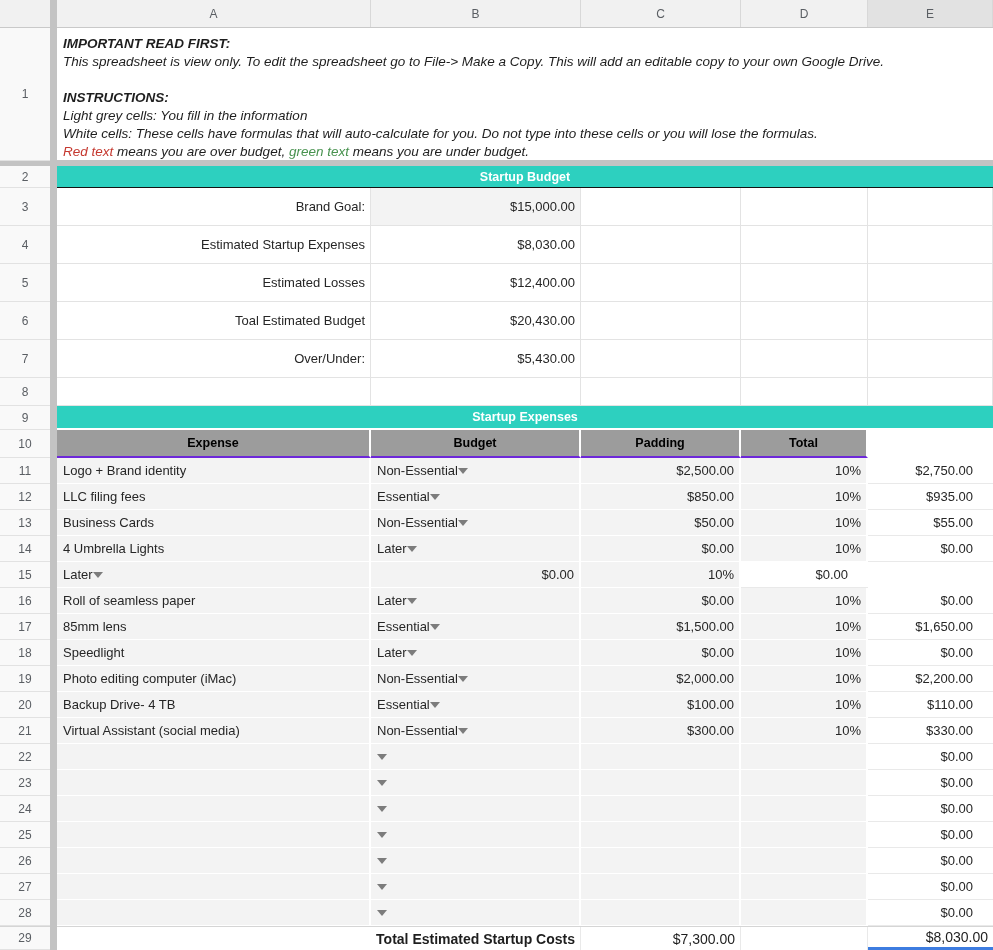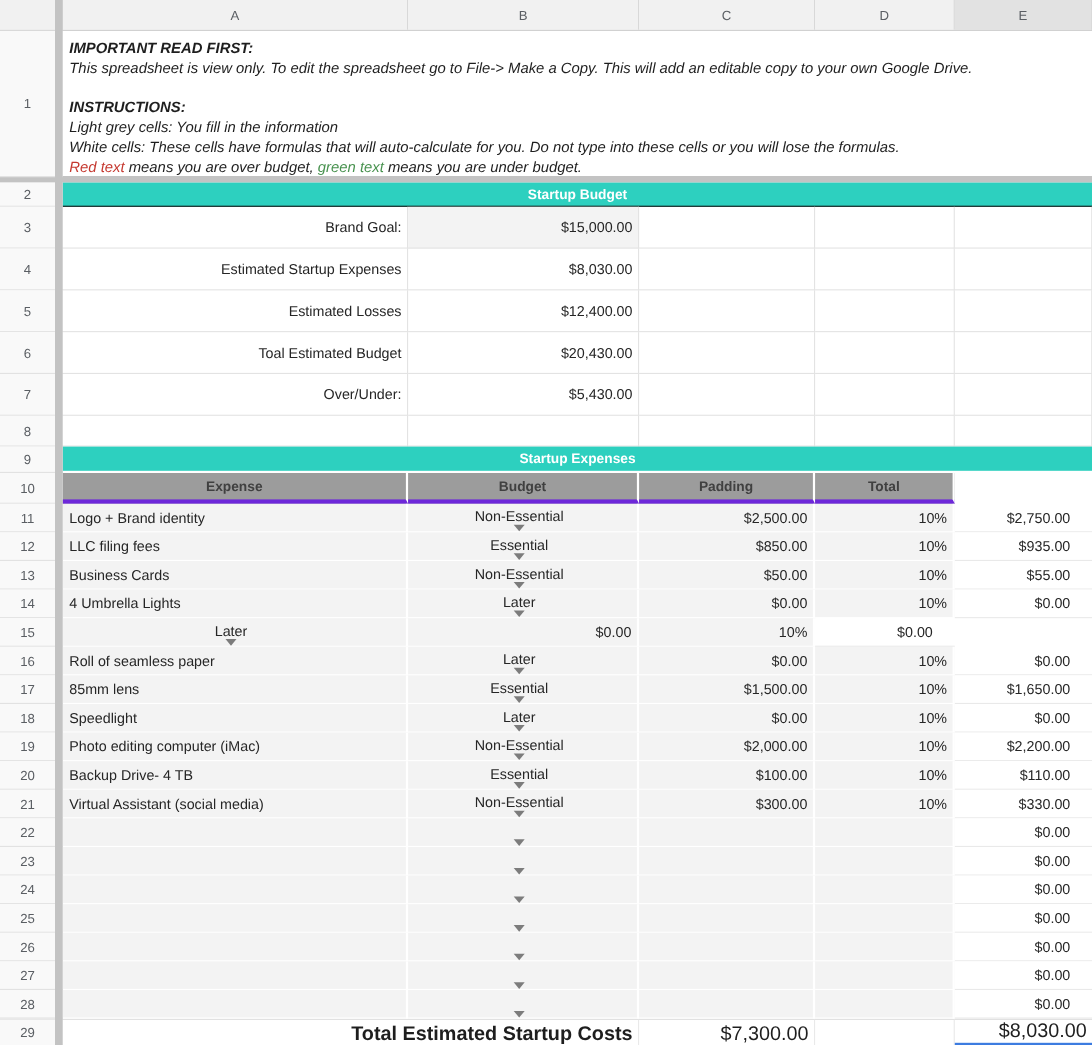--- a/index.html
+++ b/index.html
@@ -44,40 +44,40 @@
   .budget-row .cell,.row8 .cell{box-sizing:border-box;display:flex;align-items:center;
        border-right:1px solid #e3e3e3;border-bottom:1px solid #e3e3e3;font-size:13px;color:#262626;}
   .budget-row .label{justify-content:flex-end;padding-right:5px;}
   .budget-row .value{justify-content:flex-end;padding-right:5px;}
   .grey-fill{background:#f3f3f3;}
   .red-text{color:#c5382f;}
   .row8{height:28px;}
 
   
   .header-row{height:28px;}
-  .header-row .hcell{background:#9c9c9c;color:#404040;font-weight:700;font-size:12.5px;
+  .header-row .hcell{background:#9c9c9c;color:#000000;font-weight:700;font-size:12.5px;
        display:flex;align-items:center;justify-content:center;box-sizing:border-box;
-       border-right:2px solid #fff;border-bottom:4px solid #6d28d9;}
+       border-right:2px solid #fff;border-bottom:2px solid #6d28d9;}
 
   
   .exp-row{height:26px;}
   .exp-row .cell{box-sizing:border-box;display:flex;align-items:center;font-size:13px;color:#262626;}
   .exp-row .g{background:#f3f3f3;border-right:2px solid #fff;border-bottom:1px solid #fff;}
   .exp-row .expense{padding-left:6px;}
-  .exp-row .category{justify-content:flex-end;padding:0 12px 0 6px;flex-direction:column;}
+  .exp-row .category{justify-content:flex-start;padding:0 12px 0 6px;}
   .exp-row .rnum{justify-content:flex-end;padding-right:5px;}
   .exp-row .total{justify-content:flex-end;padding-right:20px;background:#fff;
        border-bottom:1px solid #e9e9e9;}
   .dd-arrow{width:0;height:0;border-left:5px solid transparent;border-right:5px solid transparent;
        border-top:6px solid #7c7c7c;flex:0 0 auto;}
 
   
   .total-row{display:grid;grid-template-columns:57px 524px 160px 127px 125px;height:24px;
        box-sizing:border-box;border-top:1px solid #d5d5d5;}
-  .total-row .cell{box-sizing:border-box;display:flex;align-items:center;font-size:18px;color:#1e1e1e;
+  .total-row .cell{box-sizing:border-box;display:flex;align-items:center;font-size:14px;color:#1e1e1e;
        border-right:1px solid #e9e9e9;}
   .total-row .tlabel{justify-content:flex-end;padding-right:5px;font-weight:700;}
   .total-row .tval{justify-content:flex-end;padding-right:5px;}
   .total-row .grand{justify-content:flex-end;padding-right:5px;border-right:none;
        border-bottom:3px solid #3d7ce0;}
 </style>
 </head>
 <body>
 
 <div class="sheet">

